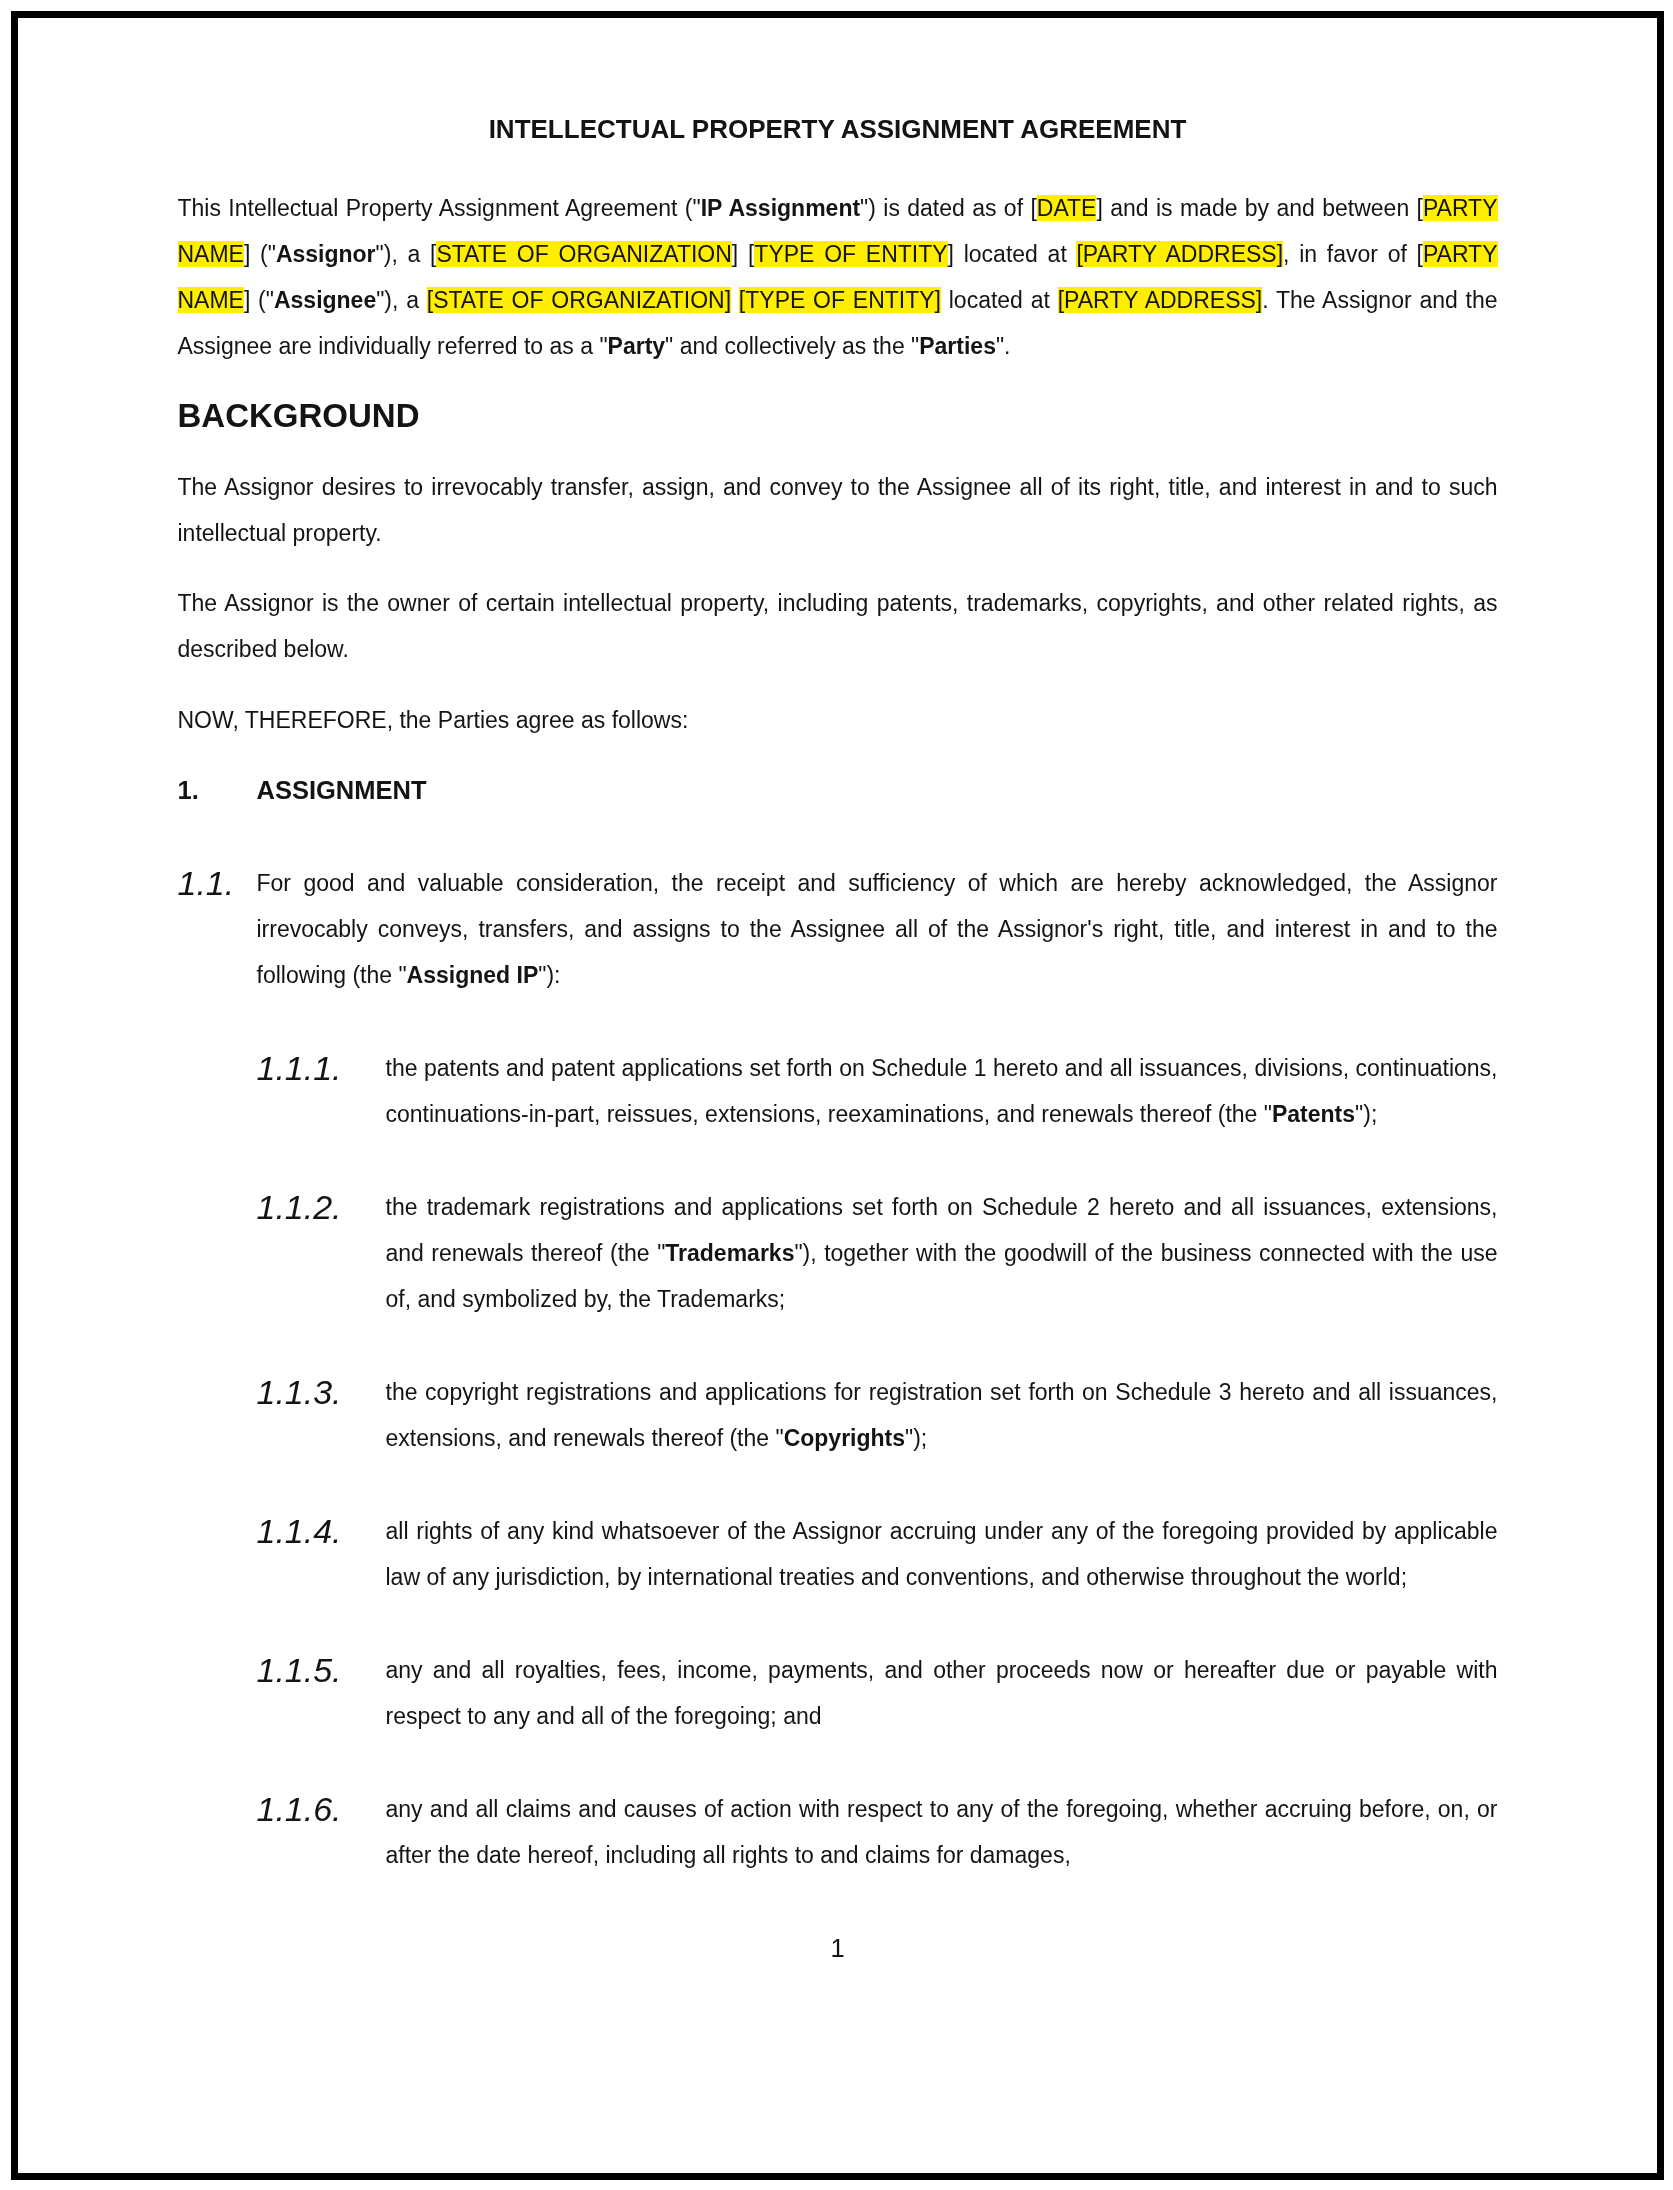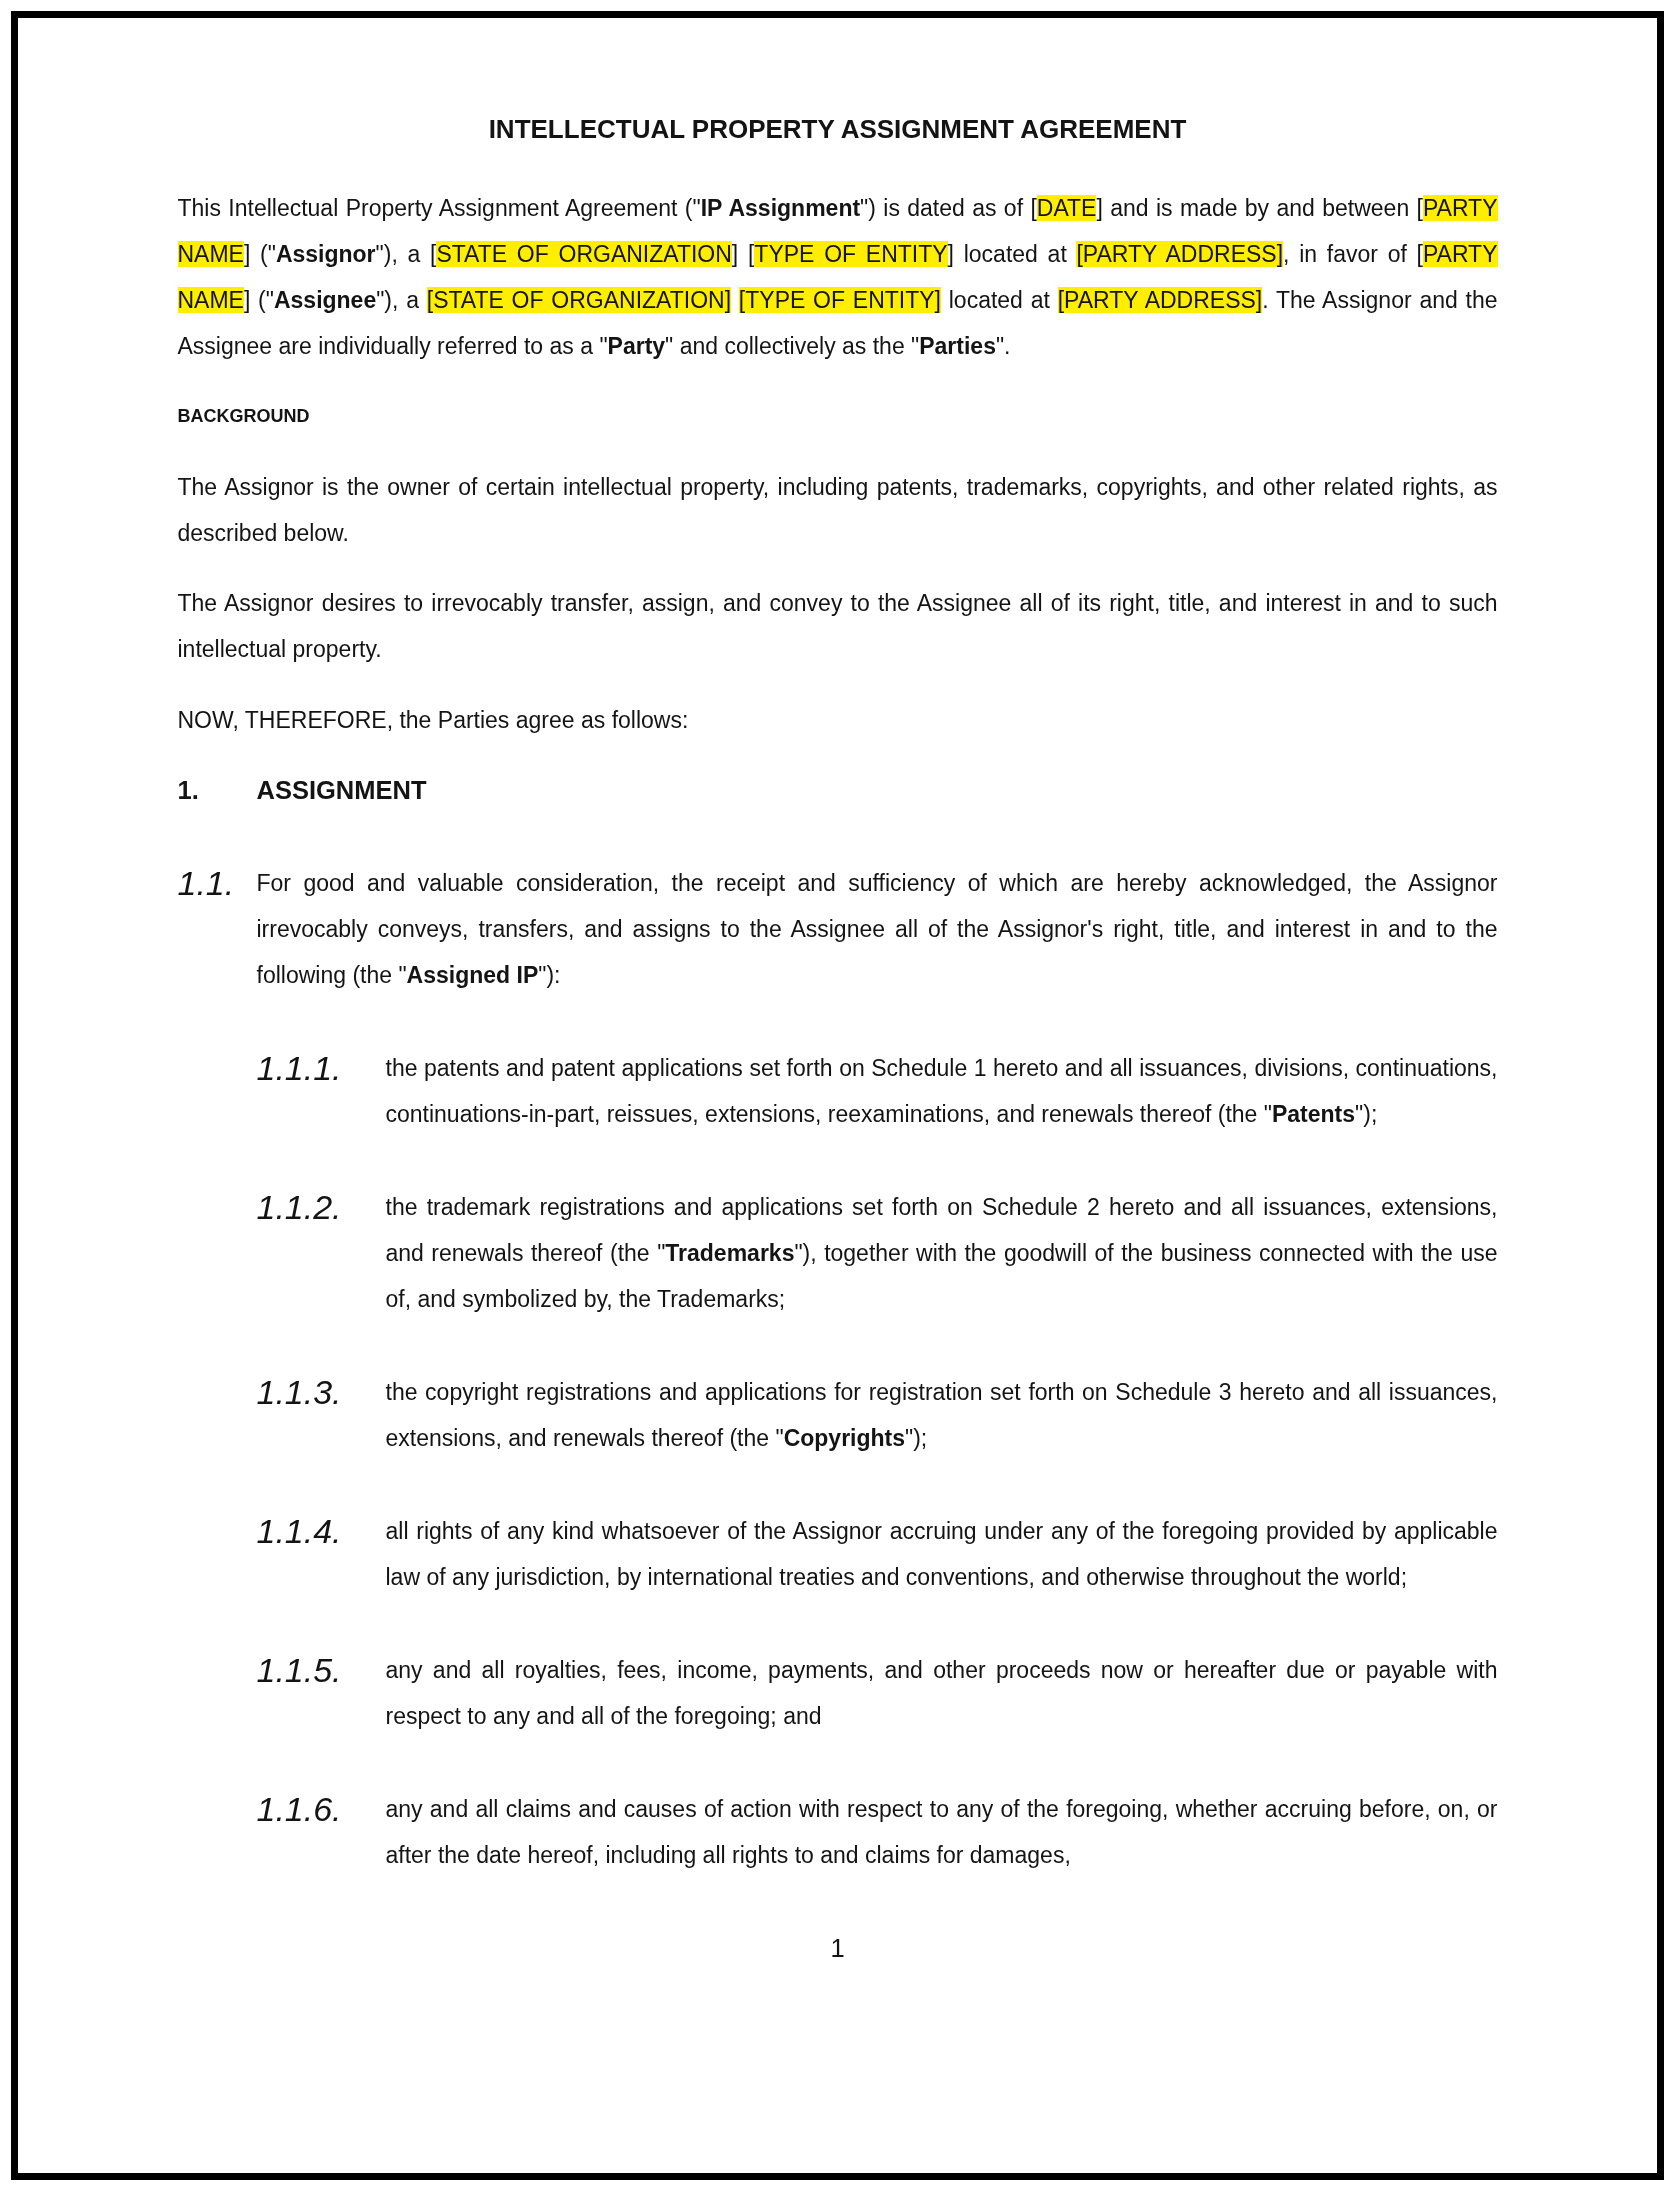--- a/index.html
+++ b/index.html
@@ -37,21 +37,21 @@
     text-align: center;
     margin: 0 0 39px 0;
   }
   .para {
     font-size: 23px;
     line-height: 46px;
     text-align: justify;
     margin: 0 0 24.6px 0;
   }
   .heading {
-    font-size: 18px;
+    font-size: 33px;
     line-height: 46px;
     font-weight: bold;
     margin: 0 0 24.6px 0;
   }
   .sec-heading {
     display: flex;
     font-size: 25.5px;
     line-height: 46px;
     font-weight: bold;
     margin: 0 0 47px 0;
@@ -86,23 +86,23 @@
 
 <div class="page-border">
   <div class="content">
 
     <h1 class="doc-title">INTELLECTUAL PROPERTY ASSIGNMENT AGREEMENT</h1>
 
     <p class="para"><span>This Intellectual Property Assignment Agreement ("</span><span class="bold">IP Assignment</span><span>") is dated as of [</span><span class="hl">DATE</span><span>] and is made by and between [</span><span class="hl">PARTY NAME</span><span>] ("</span><span class="bold">Assignor</span><span>"), a [</span><span class="hl">STATE OF ORGANIZATION</span><span>] [</span><span class="hl">TYPE OF ENTITY</span><span>] located at </span><span class="hl">[PARTY ADDRESS]</span><span>, in favor of [</span><span class="hl">PARTY NAME</span><span>] ("</span><span class="bold">Assignee</span><span>"), a </span><span class="hl">[STATE OF ORGANIZATION]</span><span> </span><span class="hl">[TYPE OF ENTITY]</span><span> located at </span><span class="hl">[PARTY ADDRESS]</span><span>. The Assignor and the Assignee are individually referred to as a "</span><span class="bold">Party</span><span>" and collectively as the "</span><span class="bold">Parties</span><span>".</span></p>
 
     <h2 class="heading">BACKGROUND</h2>
 
+    <p class="para"><span>The Assignor desires to irrevocably transfer, assign, and convey to the Assignee all of its right, title, and interest in and to such intellectual property.</span></p>
+
     <p class="para"><span>The Assignor is the owner of certain intellectual property, including patents, trademarks, copyrights, and other related rights, as described below.</span></p>
-
-    <p class="para"><span>The Assignor desires to irrevocably transfer, assign, and convey to the Assignee all of its right, title, and interest in and to such intellectual property.</span></p>
 
     <p class="para"><span>NOW, THEREFORE, the Parties agree as follows:</span></p>
 
     <div class="sec-heading">
       <span class="num">1.</span>
       <span class="sec-title">ASSIGNMENT</span>
     </div>
 
     <div class="clause lvl1">
       <span class="num">1.1.</span>

